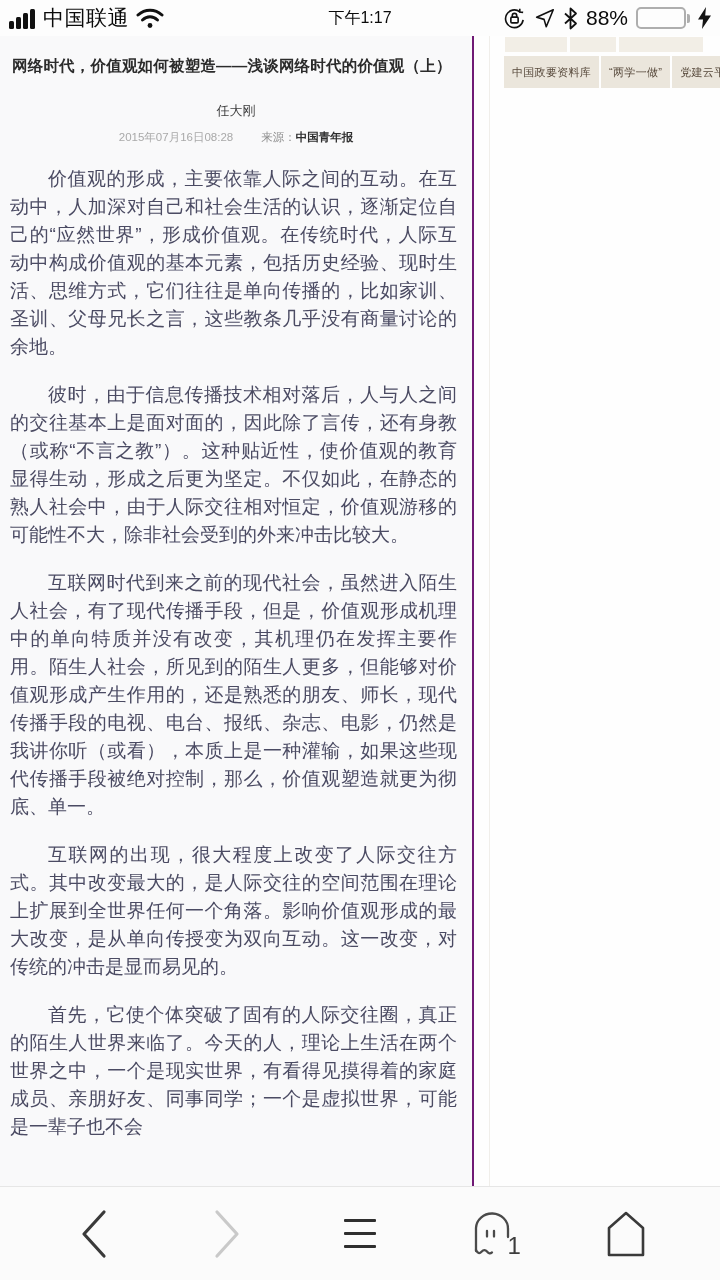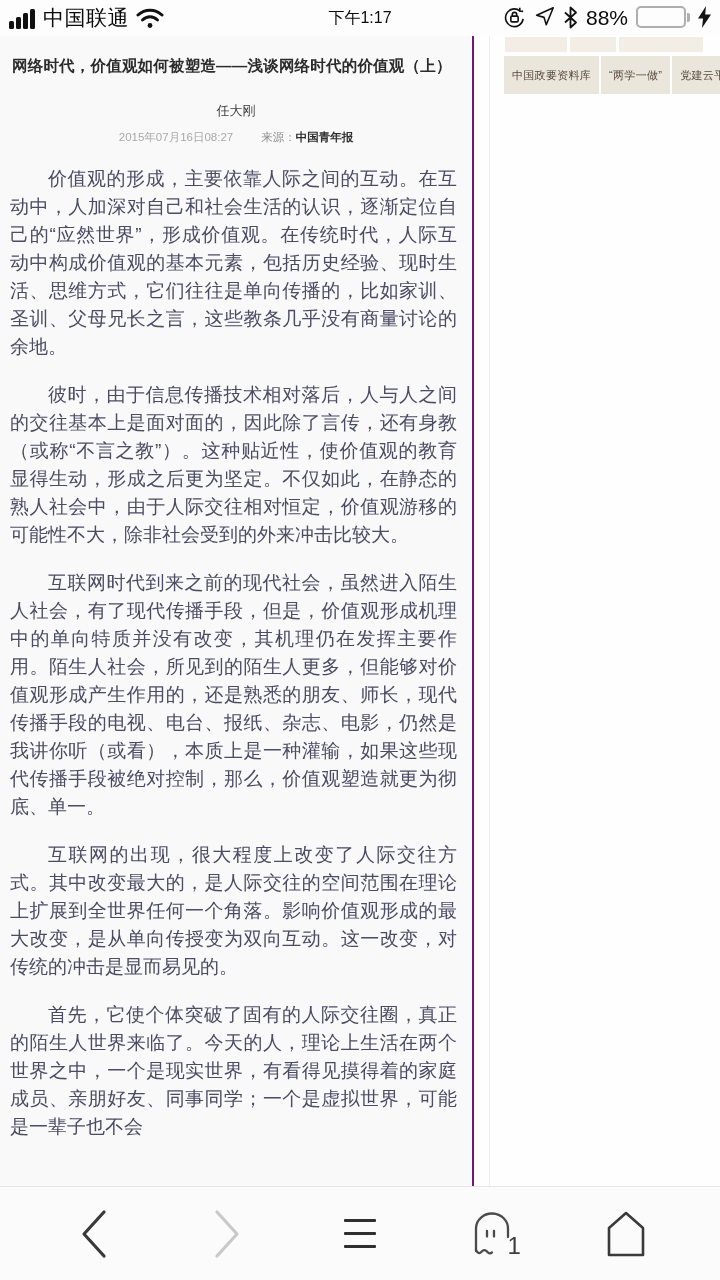--- a/index.html
+++ b/index.html
@@ -16,21 +16,21 @@
     height:36px; flex:0 0 36px; background:#fdfdfd; position:relative;
     display:flex; align-items:center; padding:17px 9px; z-index:5;
   }
   .sb-left { display:flex; align-items:center; gap:7px; z-index:2; }
   .carrier { font-size:21px; font-weight:500; color:#0a0a0a; letter-spacing:.5px; }
   .sb-time {
     position:absolute; left:0; right:0; top:0; bottom:0;
     display:flex; align-items:center; justify-content:center;
     font-size:16px; color:#0a0a0a; z-index:1;
   }
-  .sb-right { margin-left:auto; display:flex; align-items:flex-start; gap:8px; z-index:2; }
+  .sb-right { margin-left:auto; display:flex; align-items:center; gap:8px; z-index:2; }
   .sb-percent { font-size:21px; color:#0a0a0a; }
   .battery { display:flex; align-items:center; }
   .battery-body { width:50px; height:22px; border:2px solid #aeaeae; border-radius:5px; padding:2px; background:#fdfdfd; }
   .battery-fill { width:100%; height:100%; border-radius:2px; }
   .battery-nub { width:3px; height:9px; background:#aeaeae; border-radius:0 2px 2px 0; margin-left:1px; }
   .sb-icon { display:flex; align-items:center; }
 
   
   .main { flex:1 1 auto; display:flex; overflow:hidden; position:relative; background:#fefefe; }
 
@@ -55,21 +55,21 @@
   }
 
   
   .side-col { flex:1 1 auto; position:relative; background:#fefefe; }
   .side-line { position:absolute; top:0; bottom:0; left:15px; width:1px; background:#f0eeea; }
   .partial-row { position:absolute; top:1px; left:31px; display:flex; gap:3px; }
   .partial-tab { height:15px; background:#f2eee6; }
   .pt-1 { width:62px; } .pt-2 { width:46px; } .pt-3 { width:84px; }
   .tabs-row { position:absolute; top:20px; left:30px; display:flex; gap:2px; }
   .nav-tab {
-    height:38px; background:#ebe6dc; color:#57493b; font-size:11px;
+    height:32px; background:#ebe6dc; color:#57493b; font-size:11px;
     display:flex; align-items:center; justify-content:center; padding:0 8px;
     white-space:nowrap; letter-spacing:.3px; cursor:default;
   }
 
   
   .toolbar {
     flex:0 0 94px; height:94px; background:#fbfbfb; border-top:1px solid #e6e6e6;
     display:flex; align-items:center; justify-content:space-around; padding:0 28px;
     z-index:5;
   }
@@ -135,21 +135,21 @@
       </span>
     </div>
   </div>
 
   <div class="main">
 
     <div class="article-col">
       <h1 class="article-title">网络时代，价值观如何被塑造——浅谈网络时代的价值观（上）</h1>
       <div class="article-author">任大刚</div>
       <div class="article-meta">
-        <span class="meta-date">2015年07月16日08:27</span><span class="meta-source-label">来源：</span><span class="meta-source">中国青年报</span>
+        <span class="meta-date">2015年07月16日08:28</span><span class="meta-source-label">来源：</span><span class="meta-source">中国青年报</span>
       </div>
       <div class="article-body">
         <p>价值观的形成，主要依靠人际之间的互动。在互动中，人加深对自己和社会生活的认识，逐渐定位自己的“应然世界”，形成价值观。在传统时代，人际互动中构成价值观的基本元素，包括历史经验、现时生活、思维方式，它们往往是单向传播的，比如家训、圣训、父母兄长之言，这些教条几乎没有商量讨论的余地。</p>
         <p>彼时，由于信息传播技术相对落后，人与人之间的交往基本上是面对面的，因此除了言传，还有身教（或称“不言之教”）。这种贴近性，使价值观的教育显得生动，形成之后更为坚定。不仅如此，在静态的熟人社会中，由于人际交往相对恒定，价值观游移的可能性不大，除非社会受到的外来冲击比较大。</p>
         <p>互联网时代到来之前的现代社会，虽然进入陌生人社会，有了现代传播手段，但是，价值观形成机理中的单向特质并没有改变，其机理仍在发挥主要作用。陌生人社会，所见到的陌生人更多，但能够对价值观形成产生作用的，还是熟悉的朋友、师长，现代传播手段的电视、电台、报纸、杂志、电影，仍然是我讲你听（或看），本质上是一种灌输，如果这些现代传播手段被绝对控制，那么，价值观塑造就更为彻底、单一。</p>
         <p>互联网的出现，很大程度上改变了人际交往方式。其中改变最大的，是人际交往的空间范围在理论上扩展到全世界任何一个角落。影响价值观形成的最大改变，是从单向传授变为双向互动。这一改变，对传统的冲击是显而易见的。</p>
         <p>首先，它使个体突破了固有的人际交往圈，真正的陌生人世界来临了。今天的人，理论上生活在两个世界之中，一个是现实世界，有看得见摸得着的家庭成员、亲朋好友、同事同学；一个是虚拟世界，可能是一辈子也不会</p>
       </div>
     </div>
 

